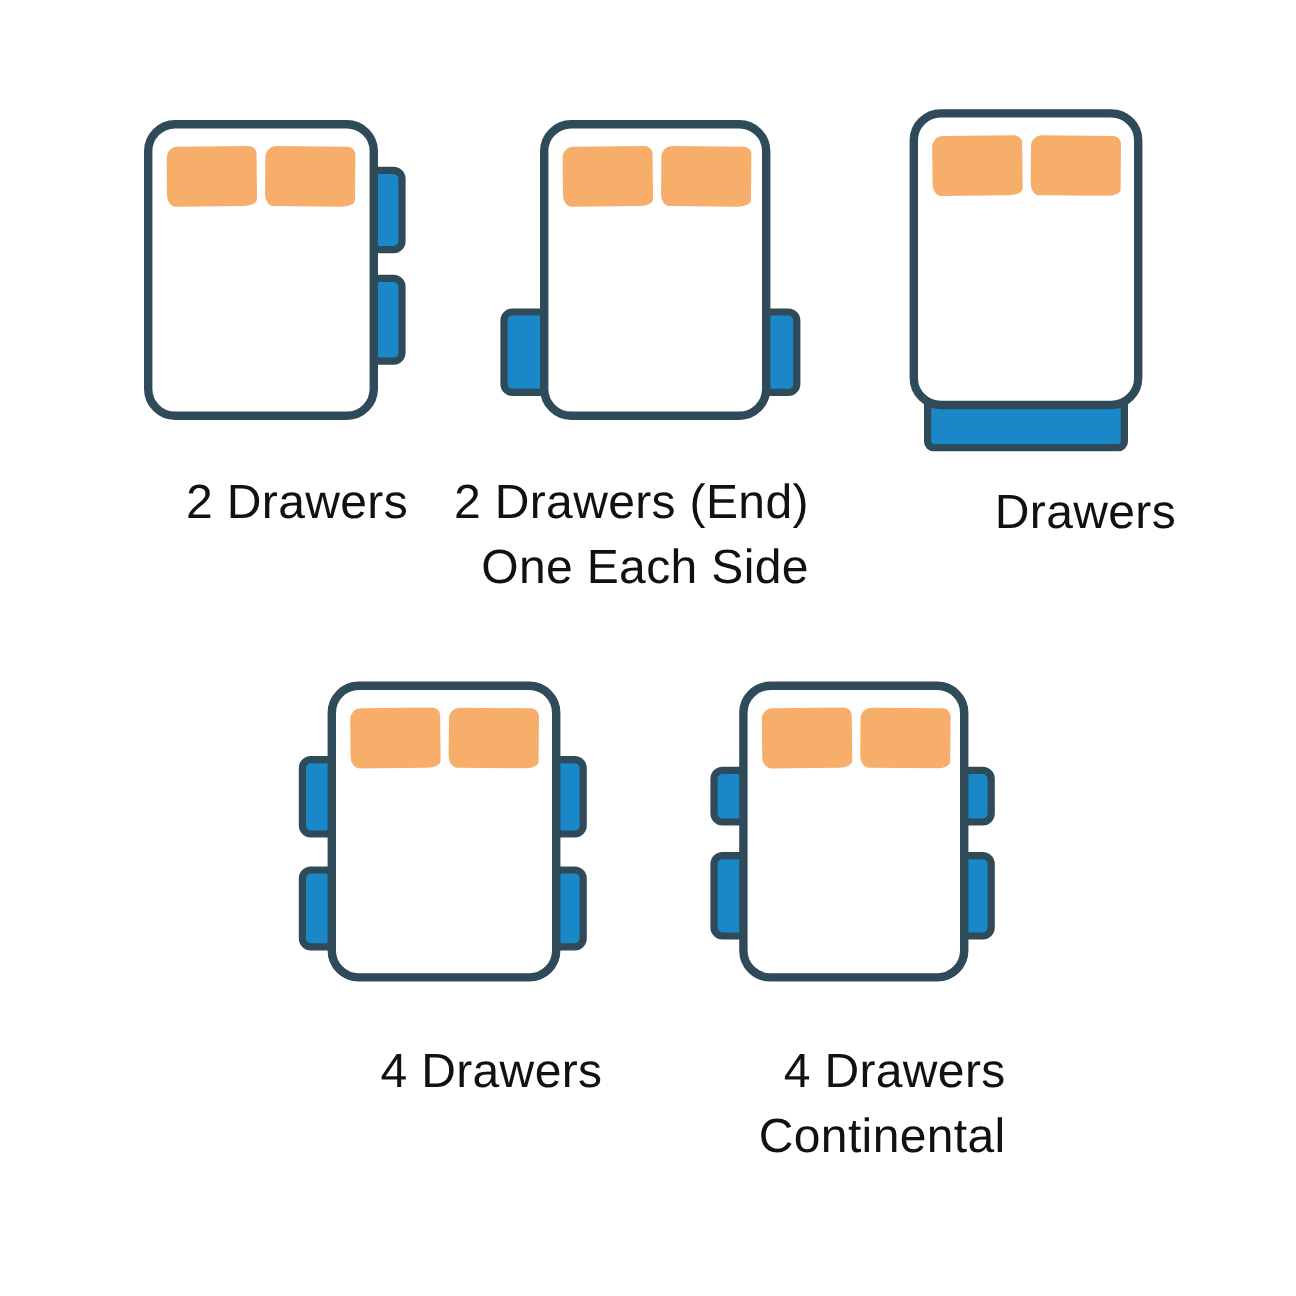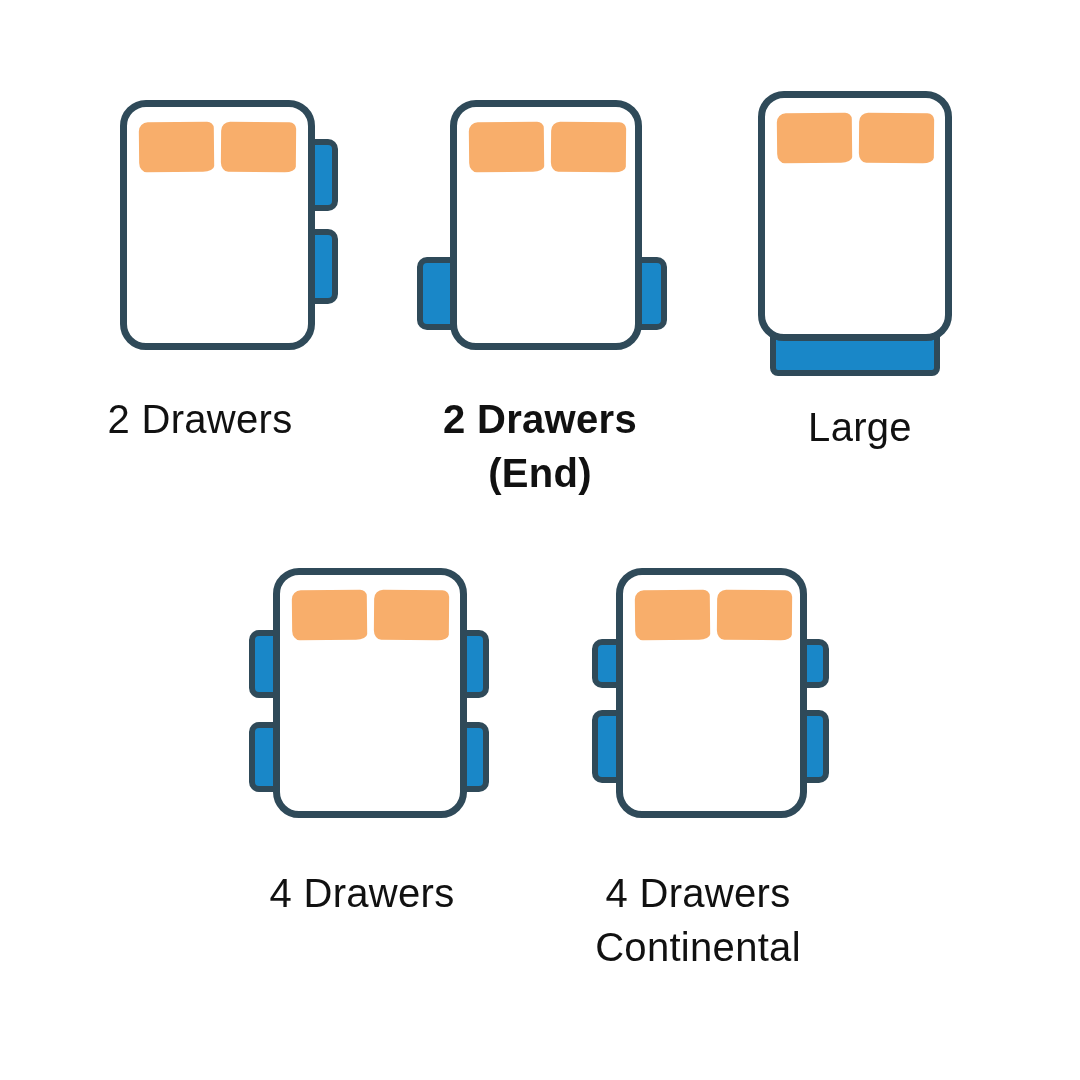--- a/index.html
+++ b/index.html
@@ -64,30 +64,30 @@
   .b4-d2 { left: -24px; top: 154px; width: 58px;  height: 70px; }
   .b4-d3 { left: 158px; top: 62px;  width: 58px;  height: 68px; }
   .b4-d4 { left: 158px; top: 154px; width: 58px;  height: 70px; }
   .b5-d1 { left: -24px; top: 71px;  width: 58px;  height: 49px; }
   .b5-d2 { left: -24px; top: 142px; width: 58px;  height: 73px; }
   .b5-d3 { left: 155px; top: 71px;  width: 58px;  height: 49px; }
   .b5-d4 { left: 155px; top: 142px; width: 58px;  height: 73px; }
   
   .label {
     position: absolute;
-    text-align: center;
+    text-align: right;
     color: var(--text);
     font-size: 40px;
     line-height: 54px;
     font-weight: 500;
     letter-spacing: 0.3px;
     z-index: 3;
   }
   .lbl1 { left: 60px;  top: 392px; width: 280px; }
-  .lbl2 { left: 390px; top: 392px; width: 300px; font-weight: bold; }
+  .lbl2 { left: 374px; top: 392px; width: 300px; }
   .lbl3 { left: 740px; top: 400px; width: 240px; }
   .lbl4 { left: 222px; top: 866px; width: 280px; }
   .lbl5 { left: 558px; top: 866px; width: 280px; }
 </style>
 </head>
 <body>
 
 <div class="canvas">
 
   <div>
@@ -106,32 +106,33 @@
   <div>
     <div class="figure fig2">
       <div class="drawer b2-dl"></div>
       <div class="drawer b2-dr"></div>
       <div class="bed-body"></div>
       <div class="pillow p1"></div>
       <div class="pillow p2"></div>
     </div>
     <div class="label lbl2">
       <div>2 Drawers (End)</div>
+      <div>One Each Side</div>
     </div>
   </div>
 
   <div>
     <div class="figure fig3">
       <div class="drawer b3-d"></div>
       <div class="bed-body"></div>
       <div class="pillow p1"></div>
       <div class="pillow p2"></div>
     </div>
     <div class="label lbl3">
-      <div>Large</div>
+      <div>Drawers</div>
     </div>
   </div>
 
   <div>
     <div class="figure fig4">
       <div class="drawer b4-d1"></div>
       <div class="drawer b4-d2"></div>
       <div class="drawer b4-d3"></div>
       <div class="drawer b4-d4"></div>
       <div class="bed-body"></div>

